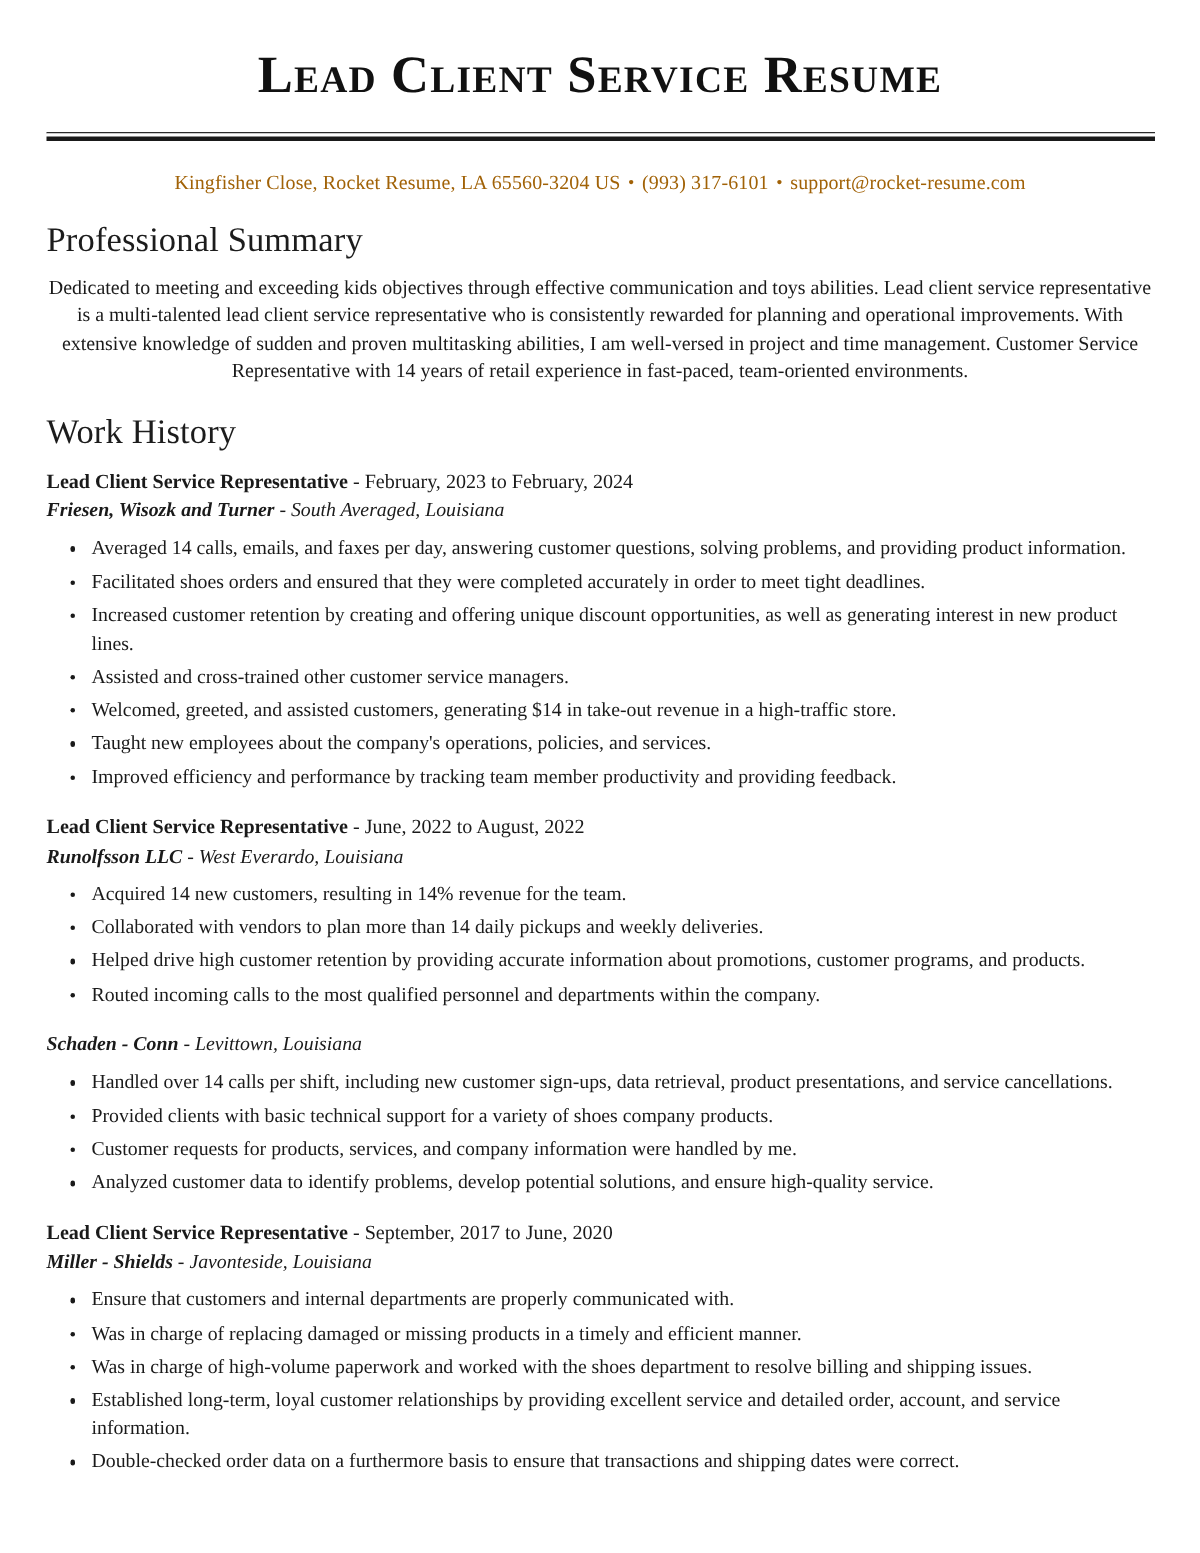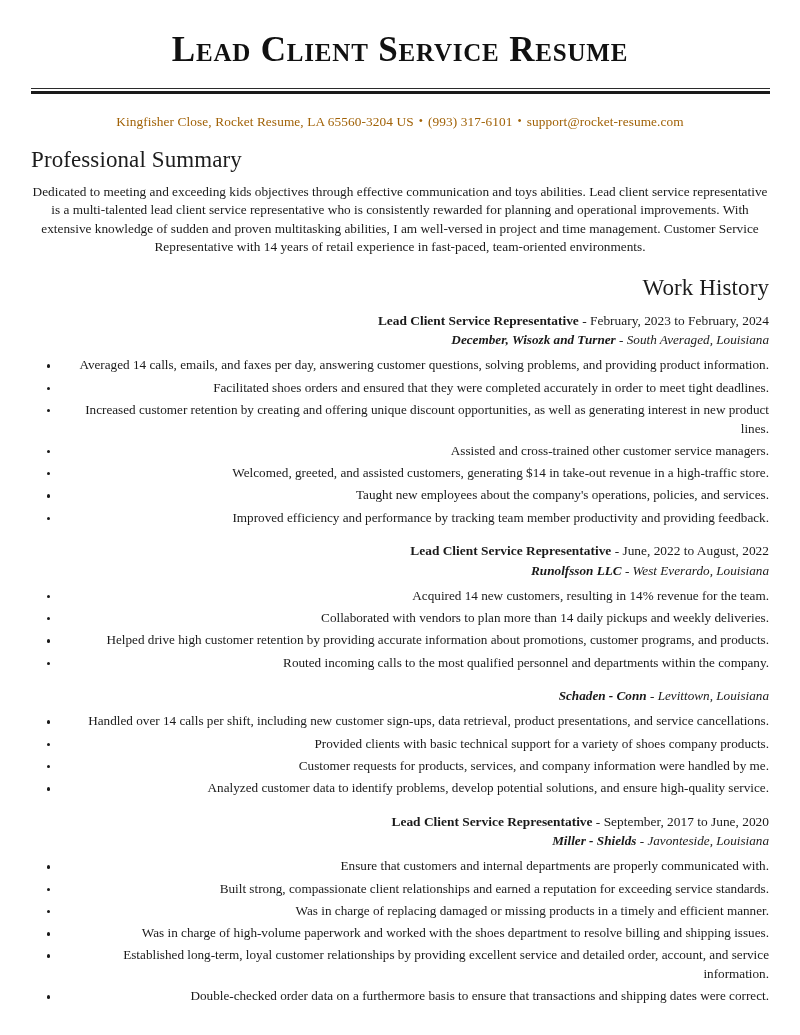--- a/index.html
+++ b/index.html
@@ -137,21 +137,21 @@
     content: "";
     position: absolute;
     left: -14px;
     top: 8px;
     width: 3.4px;
     height: 3.4px;
     border-radius: 50%;
     background: #1a1a1a;
   }
 
-  .section-work { margin-top: 18px; text-align: right; }
+  .section-work { margin-top: 18px; }
 </style>
 </head>
 <body>
 
 <div class="page">
 
   <h1 class="resume-title">Lead Client Service Resume</h1>
 
   <div class="rule-group">
     <div class="rule-thin"></div>
@@ -166,21 +166,21 @@
   <div class="section section-summary">
     <h2 class="section-heading">Professional Summary</h2>
     <p class="summary-text">Dedicated to meeting and exceeding kids objectives through effective communication and toys abilities. Lead client service representative is a multi-talented lead client service representative who is consistently rewarded for planning and operational improvements. With extensive knowledge of sudden and proven multitasking abilities, I am well-versed in project and time management. Customer Service Representative with 14 years of retail experience in fast-paced, team-oriented environments.</p>
   </div>
 
   <div class="section section-work">
     <h2 class="section-heading">Work History</h2>
 
     <div class="job">
       <div class="job-line1"><span class="job-title">Lead Client Service Representative</span><span class="dash"> - </span><span class="job-dates">February, 2023 to February, 2024</span></div>
-      <div class="job-line2"><span class="job-company">December, Wisozk and Turner</span><span class="dash"> - </span><span class="job-location">South Averaged, Louisiana</span></div>
+      <div class="job-line2"><span class="job-company">Friesen, Wisozk and Turner</span><span class="dash"> - </span><span class="job-location">South Averaged, Louisiana</span></div>
       <ul class="bullets">
         <li>Averaged 14 calls, emails, and faxes per day, answering customer questions, solving problems, and providing product information.</li>
         <li>Facilitated shoes orders and ensured that they were completed accurately in order to meet tight deadlines.</li>
         <li>Increased customer retention by creating and offering unique discount opportunities, as well as generating interest in new product lines.</li>
         <li>Assisted and cross-trained other customer service managers.</li>
         <li>Welcomed, greeted, and assisted customers, generating $14 in take-out revenue in a high-traffic store.</li>
         <li>Taught new employees about the company's operations, policies, and services.</li>
         <li>Improved efficiency and performance by tracking team member productivity and providing feedback.</li>
       </ul>
     </div>
@@ -204,21 +204,20 @@
         <li>Customer requests for products, services, and company information were handled by me.</li>
         <li>Analyzed customer data to identify problems, develop potential solutions, and ensure high-quality service.</li>
       </ul>
     </div>
 
     <div class="job">
       <div class="job-line1"><span class="job-title">Lead Client Service Representative</span><span class="dash"> - </span><span class="job-dates">September, 2017 to June, 2020</span></div>
       <div class="job-line2"><span class="job-company">Miller - Shields</span><span class="dash"> - </span><span class="job-location">Javonteside, Louisiana</span></div>
       <ul class="bullets">
         <li>Ensure that customers and internal departments are properly communicated with.</li>
-        <li>Built strong, compassionate client relationships and earned a reputation for exceeding service standards.</li>
         <li>Was in charge of replacing damaged or missing products in a timely and efficient manner.</li>
         <li>Was in charge of high-volume paperwork and worked with the shoes department to resolve billing and shipping issues.</li>
         <li>Established long-term, loyal customer relationships by providing excellent service and detailed order, account, and service information.</li>
         <li>Double-checked order data on a furthermore basis to ensure that transactions and shipping dates were correct.</li>
       </ul>
     </div>
   </div>
 
 </div>
 

